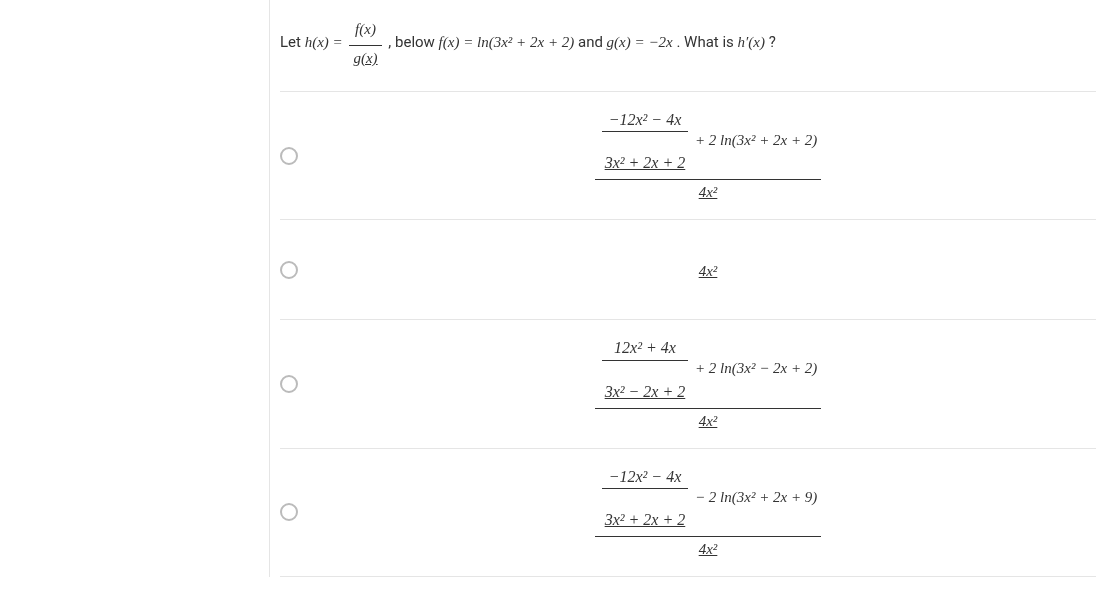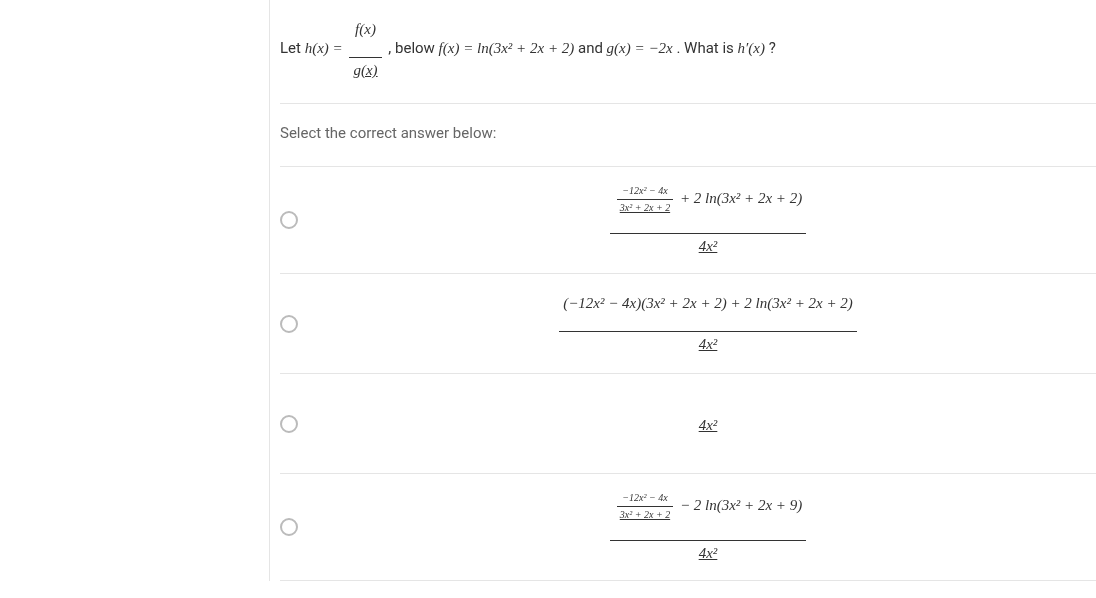--- a/index.html
+++ b/index.html
@@ -63,33 +63,33 @@
   }
   
   .frac {
     display: inline-block;
     vertical-align: middle;
     text-align: center;
     margin: 0 3px;
   }
   .frac .num {
     display: block;
-    padding: 0 4px 19px;
+    padding: 0 4px 7px;
     border-bottom: 1px solid #333;
     line-height: 1.2;
   }
   .frac .den {
     display: block;
     padding: 3px 4px 0;
     line-height: 1.2;
     text-decoration: underline;
   }
-  .small .frac { font-size: 10px; }
+  .small .frac { font-size: 16px; }
   .small .frac .num { padding: 0 3px 2px; }
-  .small .frac .den { padding: 2px 3px 0; }
+  .small .frac .den { padding: 2px 3px 0; margin-top: 19px; }
   .italic { font-style: italic; font-family: 'Georgia', serif; }
   .qtext { line-height: 1.9; }
 </style>
 </head>
 <body>
 
 <div class="page">
   <div class="gutter"></div>
 
   <div class="question-stem">
@@ -103,23 +103,20 @@
       <span>, below </span>
       <span class="italic">f(x) = ln(3x² + 2x + 2)</span>
       <span> and </span>
       <span class="italic">g(x) = −2x</span>
       <span>. What is </span>
       <span class="italic">h′(x)</span>
       <span>?</span>
     </span>
   </div>
 
-  <div class="instruction">
-    <span>Select the correct answer below:</span>
-  </div>
 
   <div class="option">
     <div class="radio-wrap">
       <div class="radio"></div>
     </div>
     <div class="option-body">
       <span class="math italic">
         <span class="frac">
           <span class="num">
             <span class="small">
@@ -136,34 +133,42 @@
     </div>
   </div>
 
   <div class="option">
     <div class="radio-wrap">
       <div class="radio"></div>
     </div>
     <div class="option-body">
       <span class="math italic">
         <span class="frac">
-          <span class="num">(−12x² − 4x)(3x² + 2x + 2) + 2 ln(3x² + 2x + 2)</span>
           <span class="den">4x²</span>
         </span>
       </span>
     </div>
   </div>
 
   <div class="option">
     <div class="radio-wrap">
       <div class="radio"></div>
     </div>
     <div class="option-body">
       <span class="math italic">
         <span class="frac">
+          <span class="num">
+            <span class="small">
+              <span class="frac">
+                <span class="num">12x² + 4x</span>
+                <span class="den">3x² − 2x + 2</span>
+              </span>
+            </span>
+            <span> + 2 ln(3x² − 2x + 2)</span>
+          </span>
           <span class="den">4x²</span>
         </span>
       </span>
     </div>
   </div>
 
   <div class="option">
     <div class="radio-wrap">
       <div class="radio"></div>
     </div>

